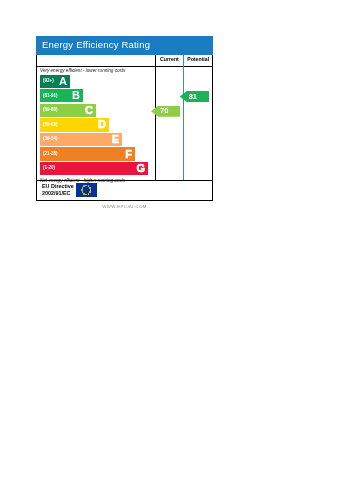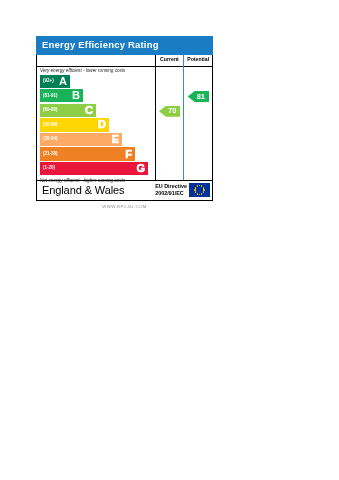--- a/index.html
+++ b/index.html
@@ -18,21 +18,21 @@
     position: absolute;
     left: 36px;
     top: 36px;
     width: 177px;
   }
 
   
   .epc-title {
     background: #1a7dc4;
     color: #ffffff;
-    font-weight: bold;
+    font-weight: normal;
     font-size: 9.5px;
     letter-spacing: .2px;
     padding: 4px 6px 5px 6px;
     line-height: 1;
   }
 
   
   .epc-table {
     border: 1px solid #000;
     border-top: none;
@@ -117,21 +117,21 @@
   
   .marker {
     position: absolute;
     height: 11px;
     display: flex;
     align-items: center;
     color: #fff;
     font-size: 7.5px;
     font-weight: bold;
     line-height: 1;
-    padding-right: 4px;
+    padding-right: 12px;
     padding-left: 9px;
     box-sizing: border-box;
     clip-path: polygon(0% 50%, 7px 0%, 100% 0%, 100% 100%, 7px 100%);
   }
 
   
   .epc-footer {
     border: 1px solid #000;
     border-top: none;
     height: 20px;
@@ -245,21 +245,20 @@
       <div class="col-body" id="pot-body">
           <div class="marker" style="background: rgb(25, 180, 89); top: 24.6px; right: 3px; min-width: 20px;">
             <span>81</span>
           </div>
         </div>
     </div>
 
   </div>
 
   <div class="epc-footer">
-    <div class="region">England &amp; Wales</div>
     <div class="eu-block">
       <div class="eu-text">
         <div>EU Directive</div>
         <div>2002/91/EC</div>
       </div>
       <div class="eu-flag" id="eu-flag">
           <i style="left: 9.7px; top: 1.8px;"></i>
           <i style="left: 11.9px; top: 2.38949px;"></i>
           <i style="left: 13.5105px; top: 4px;"></i>
           <i style="left: 14.1px; top: 6.2px;"></i>

